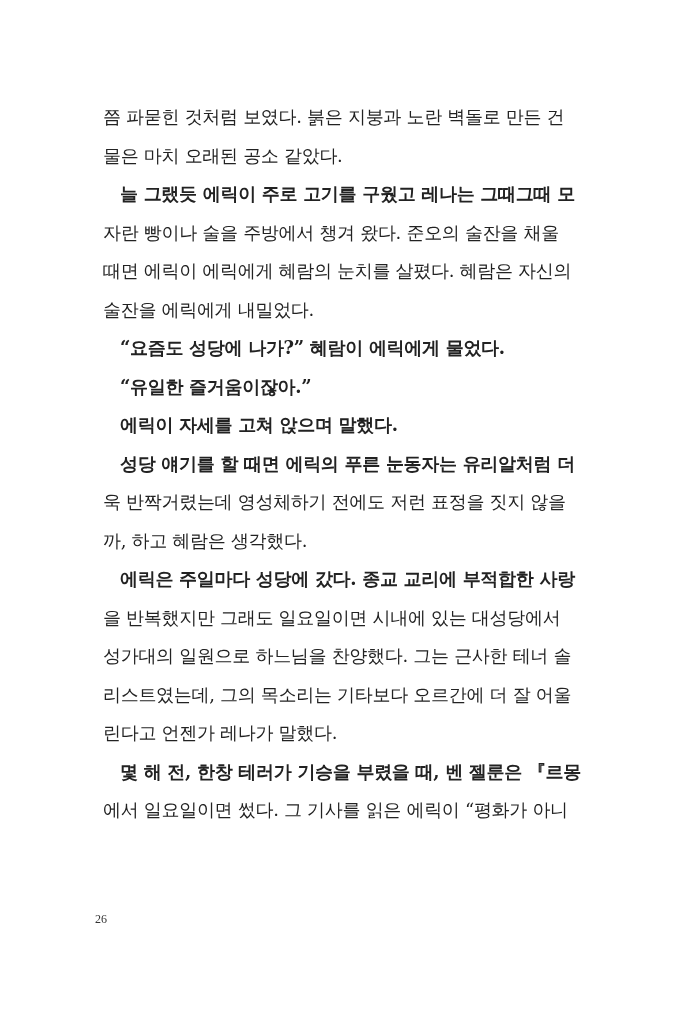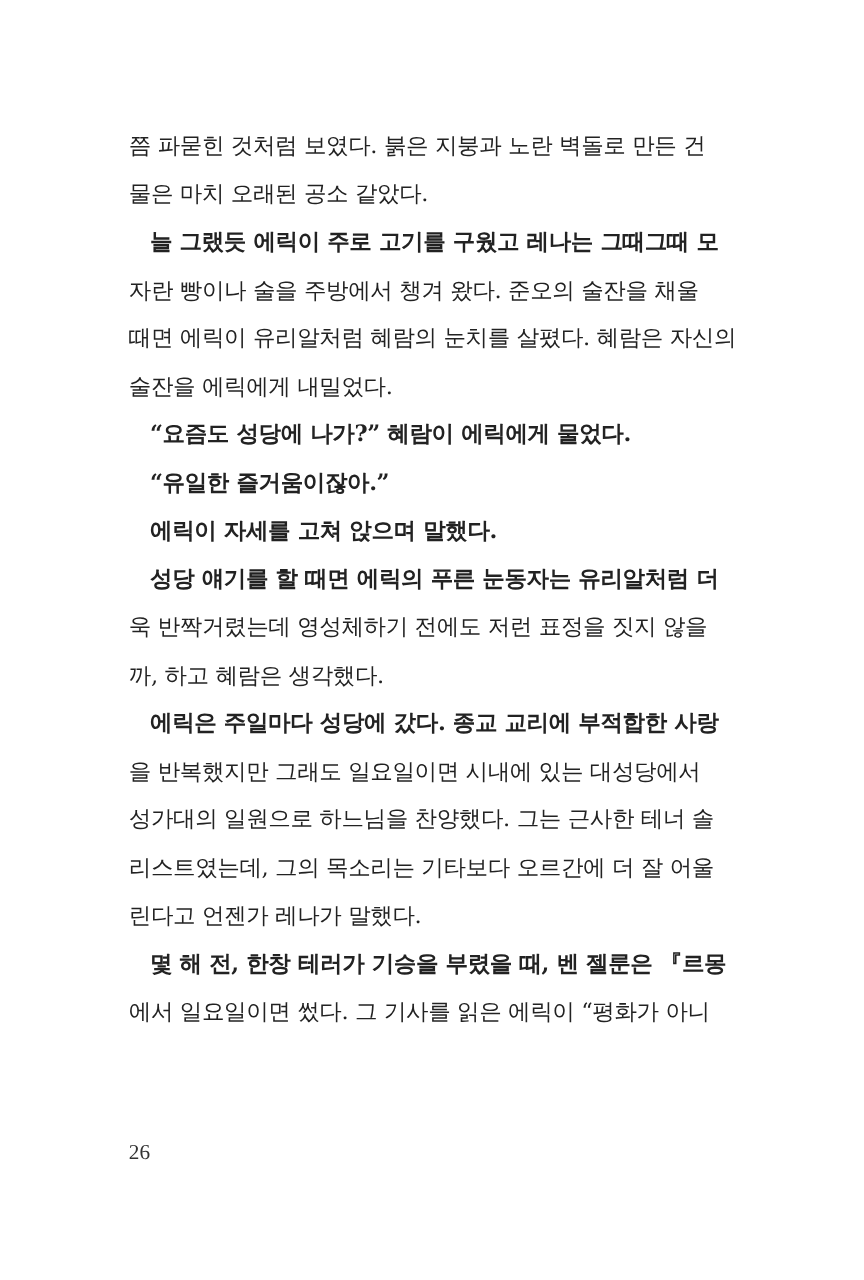--- a/index.html
+++ b/index.html
@@ -7,34 +7,34 @@
   .page { position:absolute; left:0; top:0; width:691px; height:1024px; background:#ffffff; }
   .text-block { position:absolute; left:103px; top:98px; width:470px; }
   .line {
     height:38.5px; line-height:38.5px;
     font-family: "DejaVu Serif", serif;
     font-size:18px; color:#222222; white-space:nowrap;
     letter-spacing:-0.3px;
   }
   .line.indent { padding-left:17px;font-weight:bold; }
   .page-number {
-    position:absolute; left:103px; top:912px;
-    font-family: "Liberation Serif", serif; font-size:17px; color:#333333;
+    position:absolute; left:95px; top:912px;
+    font-family: "Liberation Serif", serif; font-size:12px; color:#333333;
   }
 </style>
 </head>
 <body>
 
 <div class="page">
   <div class="text-block">
     <div class="line">쯤 파묻힌 것처럼 보였다. 붉은 지붕과 노란 벽돌로 만든 건</div>
     <div class="line">물은 마치 오래된 공소 같았다.</div>
     <div class="line indent">늘 그랬듯 에릭이 주로 고기를 구웠고 레나는 그때그때 모</div>
     <div class="line">자란 빵이나 술을 주방에서 챙겨 왔다. 준오의 술잔을 채울</div>
-    <div class="line">때면 에릭이 유리알처럼 혜람의 눈치를 살폈다. 혜람은 자신의</div>
+    <div class="line">때면 에릭이 에릭에게 혜람의 눈치를 살폈다. 혜람은 자신의</div>
     <div class="line">술잔을 에릭에게 내밀었다.</div>
     <div class="line indent">“요즘도 성당에 나가?” 혜람이 에릭에게 물었다.</div>
     <div class="line indent">“유일한 즐거움이잖아.”</div>
     <div class="line indent">에릭이 자세를 고쳐 앉으며 말했다.</div>
     <div class="line indent">성당 얘기를 할 때면 에릭의 푸른 눈동자는 유리알처럼 더</div>
     <div class="line">욱 반짝거렸는데 영성체하기 전에도 저런 표정을 짓지 않을</div>
     <div class="line">까, 하고 혜람은 생각했다.</div>
     <div class="line indent">에릭은 주일마다 성당에 갔다. 종교 교리에 부적합한 사랑</div>
     <div class="line">을 반복했지만 그래도 일요일이면 시내에 있는 대성당에서</div>
     <div class="line">성가대의 일원으로 하느님을 찬양했다. 그는 근사한 테너 솔</div>

